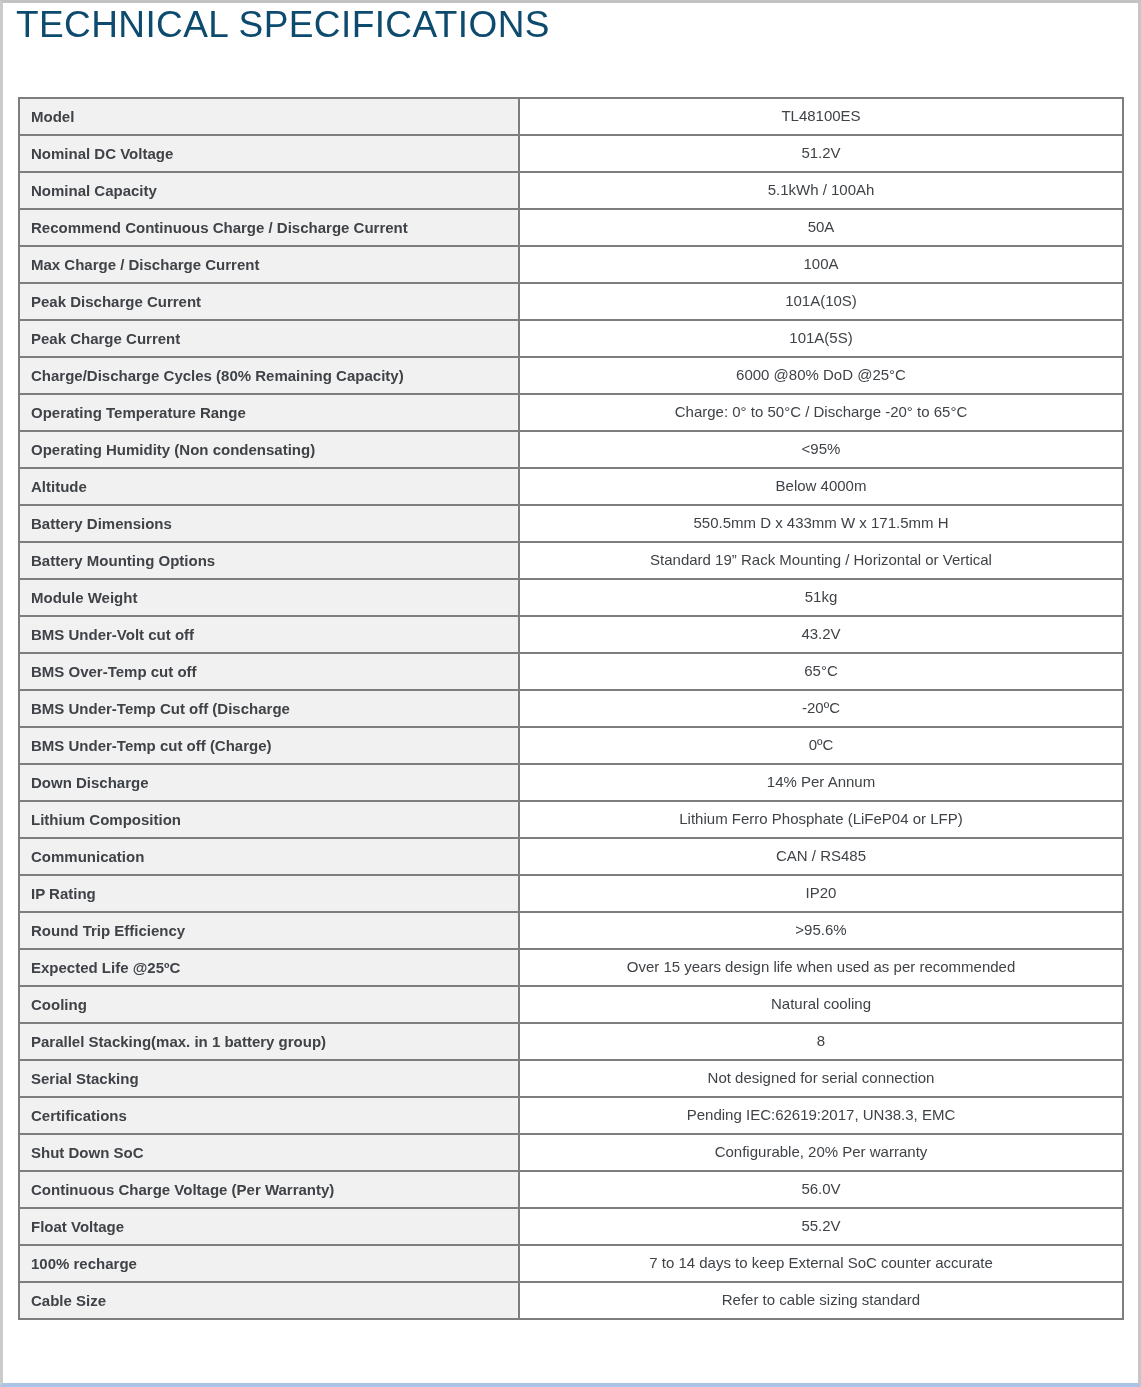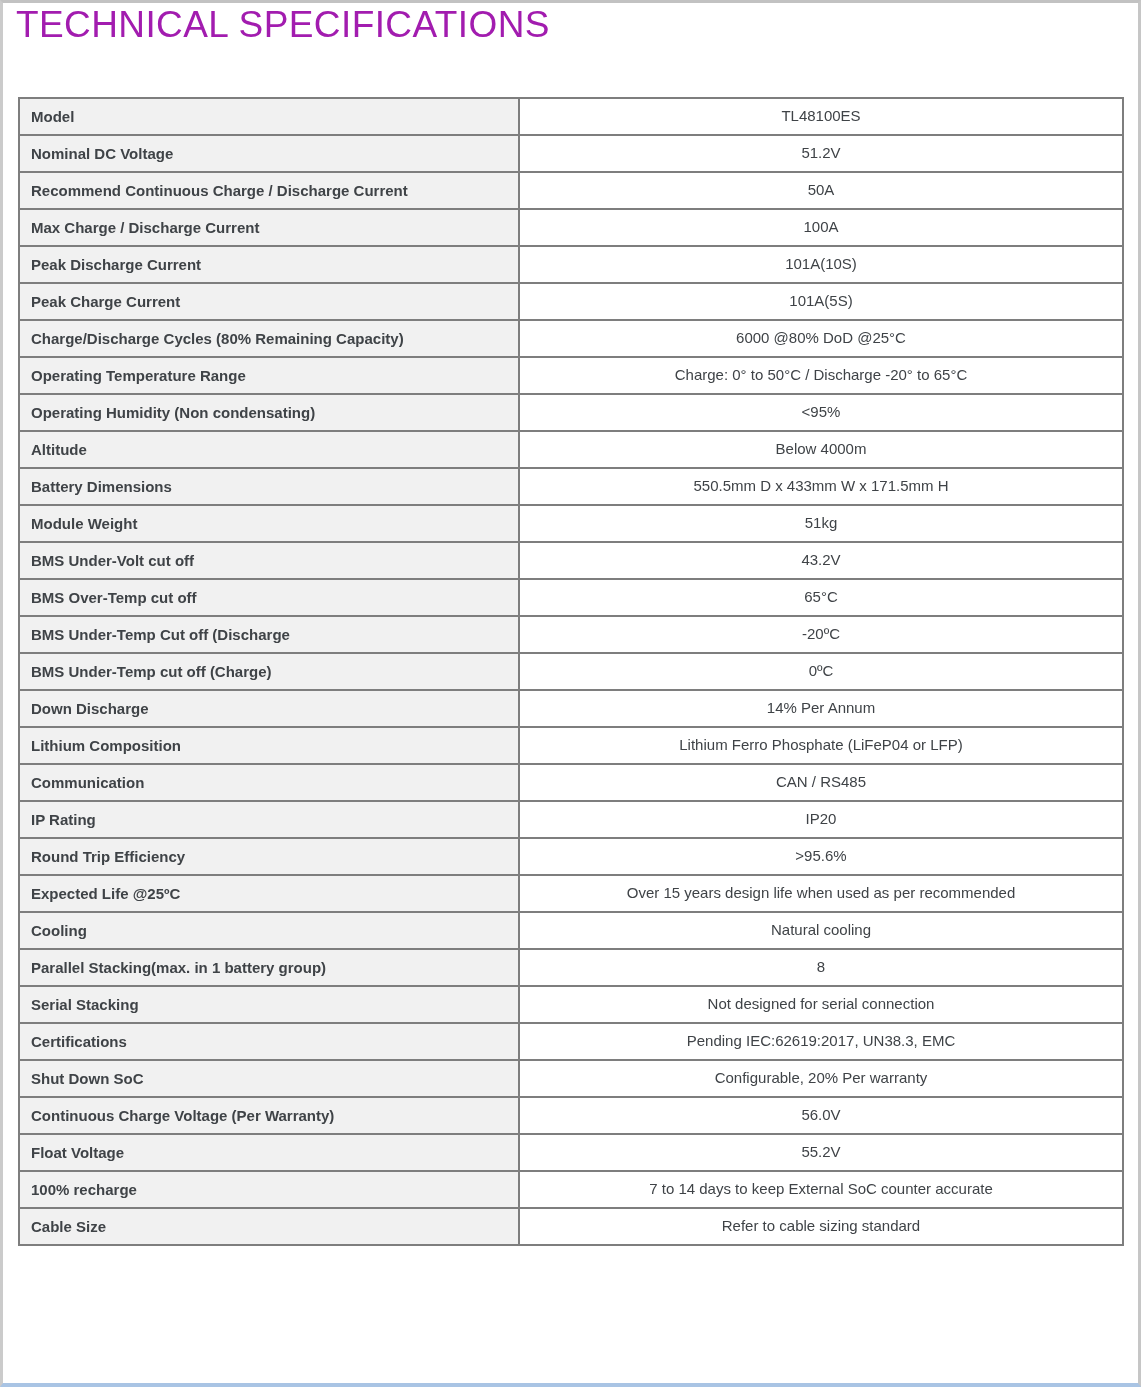--- a/index.html
+++ b/index.html
@@ -9,21 +9,21 @@
     width:1141px;
     height:1387px;
     background:#ffffff;
     border-top:3px solid #c2c2c2;
     border-left:3px solid #cbcbcb;
     border-right:3px solid #c6c6c6;
     border-bottom:4px solid #a9c4e4;
     overflow:hidden;
   }
   .title {
-    color:#a21caf;
+    color:#0c4a6e;
     font-size:37px;
     font-weight:400;
     letter-spacing:0.4px;
     margin:1px 0 0 13px;
     line-height:1.15;
   }
   table.spec {
     border-collapse:collapse;
     table-layout:fixed;
     width:1104px;
@@ -71,20 +71,24 @@
     <th>Model</th>
     <td>TL48100ES</td>
   </tr>
 
   <tr>
     <th>Nominal DC Voltage</th>
     <td>51.2V</td>
   </tr>
 
 
+  <tr>
+    <th>Nominal Capacity</th>
+    <td>5.1kWh / 100Ah</td>
+  </tr>
 
   <tr>
     <th>Recommend Continuous Charge / Discharge Current</th>
     <td>50A</td>
   </tr>
 
   <tr>
     <th>Max Charge / Discharge Current</th>
     <td>100A</td>
   </tr>
@@ -117,20 +121,24 @@
   <tr>
     <th>Altitude</th>
     <td>Below 4000m</td>
   </tr>
 
   <tr>
     <th>Battery Dimensions</th>
     <td>550.5mm D x 433mm W x 171.5mm H</td>
   </tr>
 
+  <tr>
+    <th>Battery Mounting Options</th>
+    <td>Standard 19” Rack Mounting / Horizontal or Vertical</td>
+  </tr>
 
   <tr>
     <th>Module Weight</th>
     <td>51kg</td>
   </tr>
 
 
   <tr>
     <th>BMS Under-Volt cut off</th>
     <td>43.2V</td>

